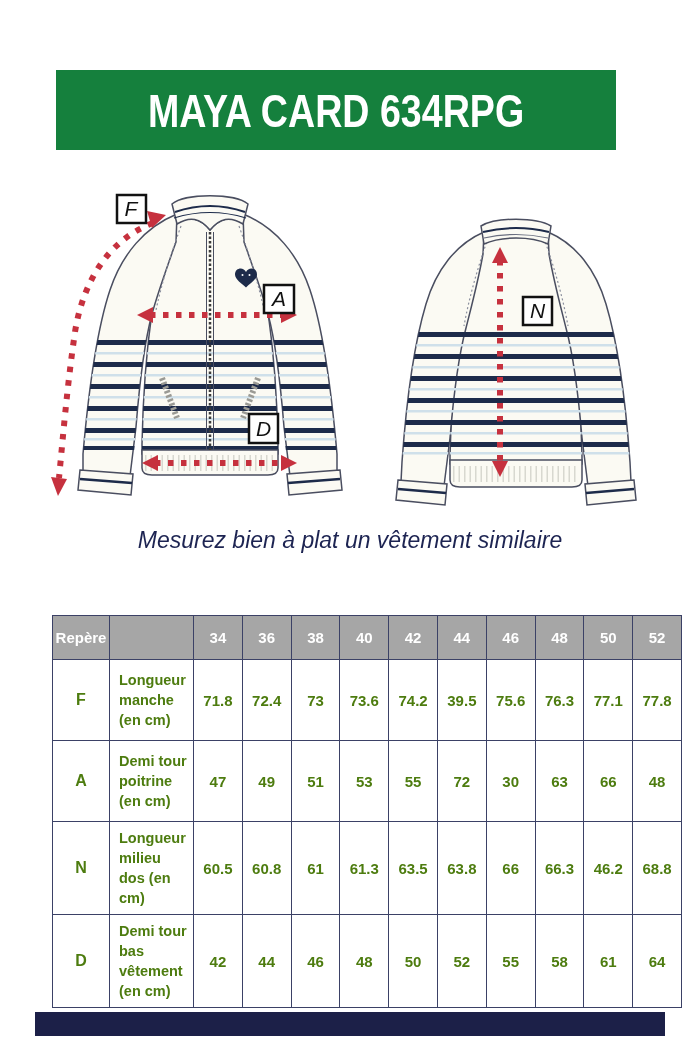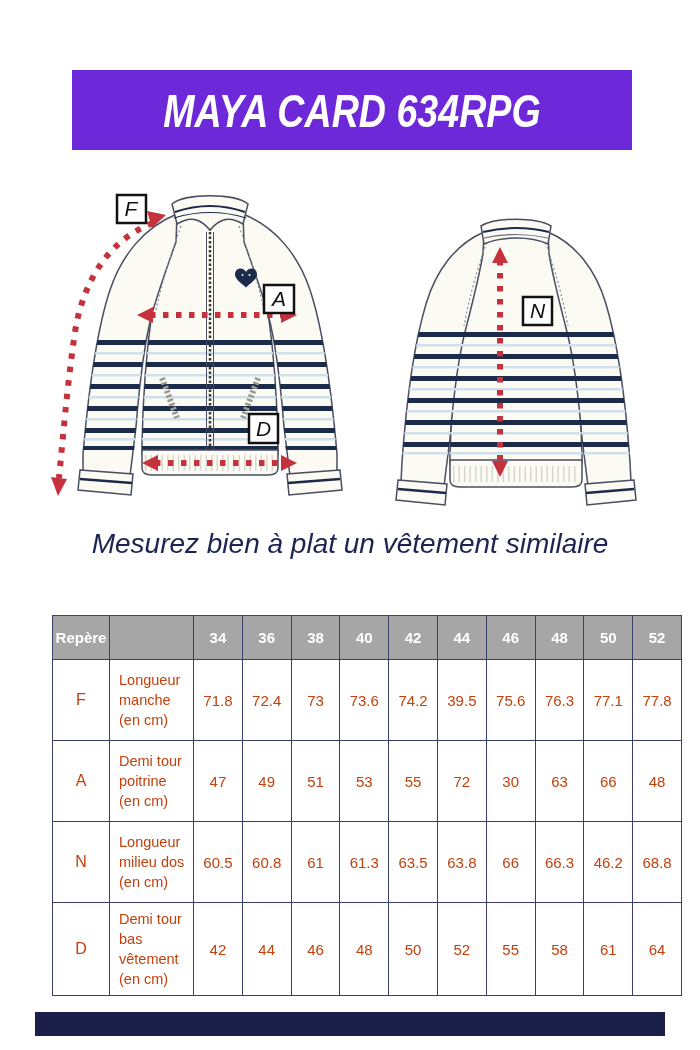--- a/index.html
+++ b/index.html
@@ -3,44 +3,44 @@
 <meta charset="utf-8">
 <style>
   * { margin:0; padding:0; box-sizing:border-box; }
   html,body { background:#ffffff; }
   .page {
     position:relative; width:700px; height:1050px; background:#ffffff;
     font-family:"Liberation Sans", sans-serif; overflow:hidden;
   }
   
   .banner {
-    position:absolute; left:72px; top:70px; width:560px; height:80px;
-    background:#6d28d9; display:flex; align-items:center; justify-content:center;font-style:italic;
+    position:absolute; left:56px; top:70px; width:560px; height:80px;
+    background:#15803d; display:flex; align-items:center; justify-content:center;
   }
   .banner-text {
     color:#ffffff; font-weight:700; font-size:47px; letter-spacing:0px;
     transform:scaleX(0.80); transform-origin:center; white-space:nowrap;
     font-family:"Liberation Sans", sans-serif;
   }
   
   .front-svg { position:absolute; left:50px; top:182px; width:322px; height:332px; }
   .back-svg  { position:absolute; left:376px; top:198px; width:282px; height:312px; }
   
   .instructions {
     position:absolute; left:0; top:524px; width:700px; text-align:center;
-    font-style:italic; font-weight:500; font-size:28px; line-height:1.4; color:#1d2452;
+    font-style:italic; font-weight:500; font-size:23px; line-height:1.4; color:#1d2452;
   }
   
   .table-wrap { position:absolute; left:35px; top:615px; width:630px;margin-left:17px; }
   table.size-table {
     width:630px; border-collapse:collapse; table-layout:fixed;
     font-family:"Liberation Sans", sans-serif;
   }
   .size-table th, .size-table td {
-    border:1.5px solid #3b4166; color:#c2410c; text-align:center; vertical-align:middle;
+    border:1.5px solid #3b4166; color:#4d7c0f; text-align:center; vertical-align:middle;font-weight:bold;
   }
   .size-table thead th {
     background:#a6a6a6; color:#ffffff; font-weight:700; font-size:15px; height:44px;
   }
   .size-table tbody td { background:#ffffff; font-size:15px; height:81px; }
   .size-table td.row-label {
     text-align:left; padding:6px 6px 6px 9px; font-size:14.5px; line-height:1.38;
   }
   .size-table td.row-code { font-size:16px; }
   

